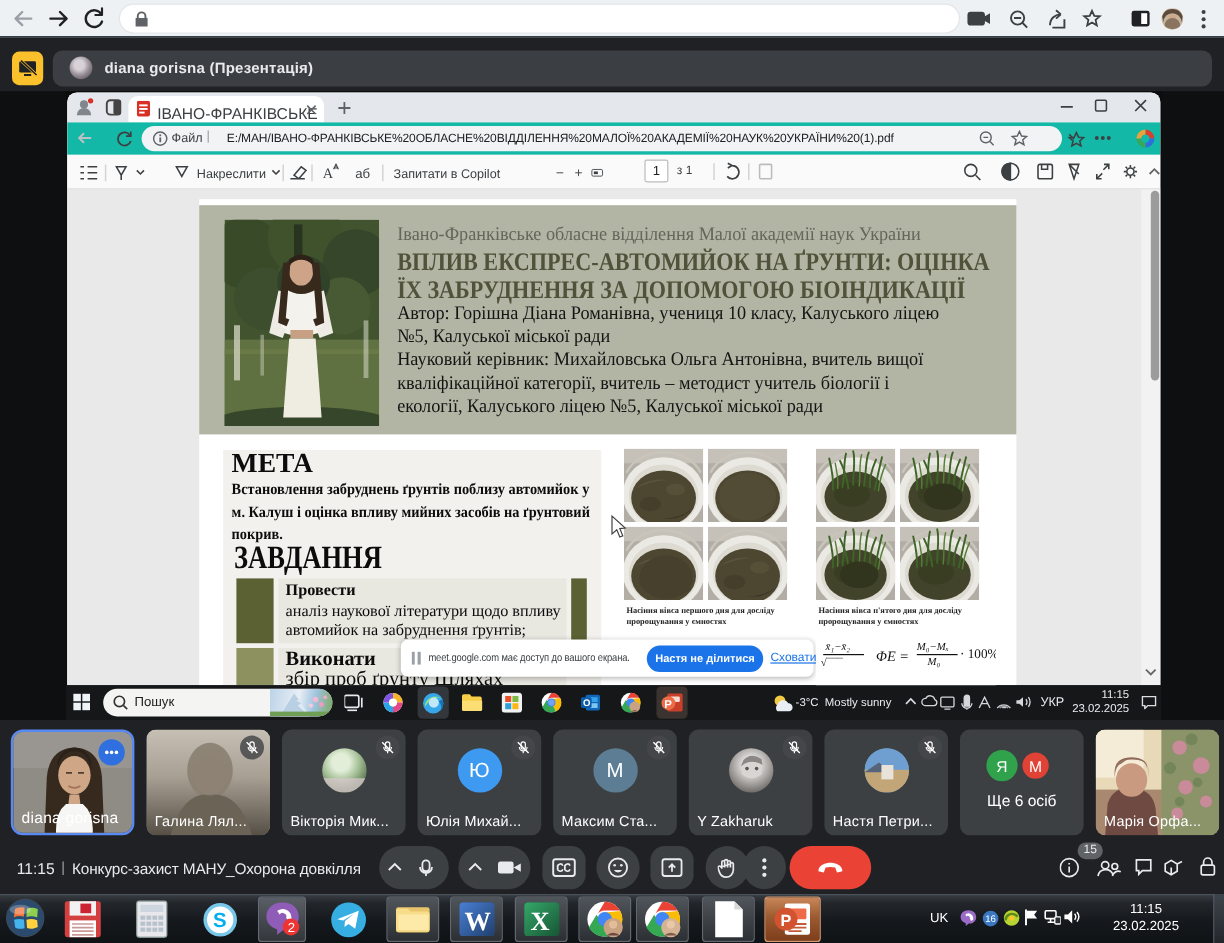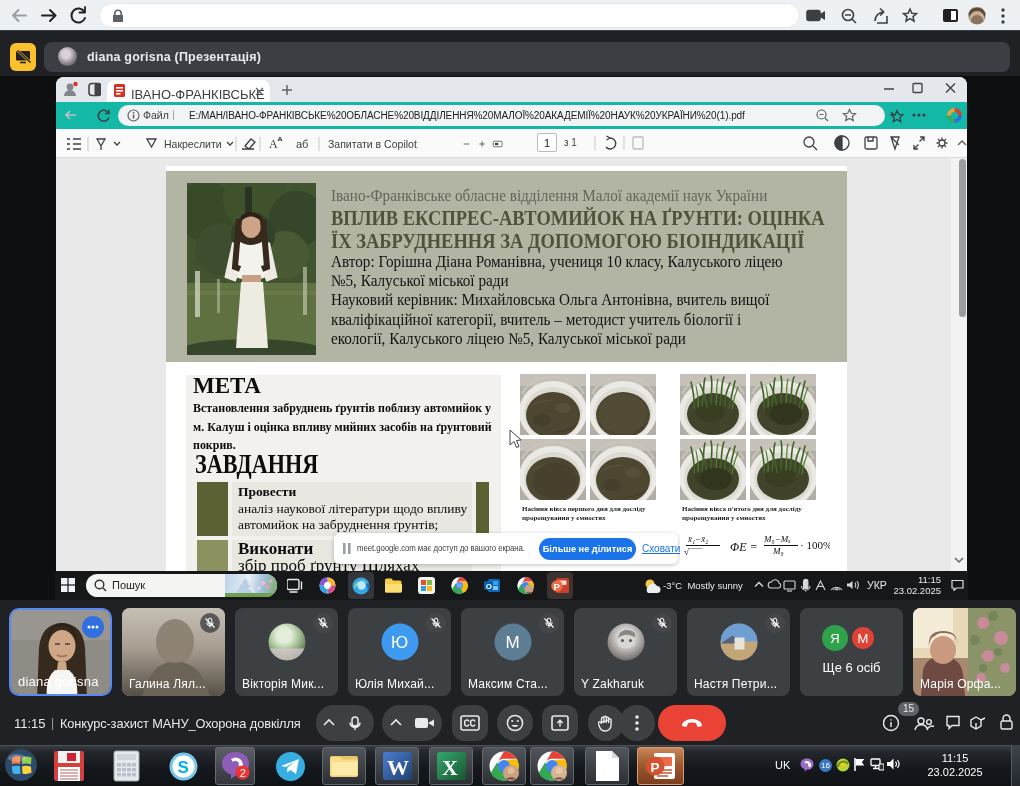--- a/index.html
+++ b/index.html
@@ -521,21 +521,21 @@
         </svg>
     </div>
   </div>
 
   <div class="abs" id="notif">
     <svg style="position:absolute;left:9px;top:10px" width="8" height="11" viewBox="0 0 8 11">
         <rect x="0" y="0" width="2.6" height="11" fill="#9aa0a6"></rect>
         <rect x="5" y="0" width="2.6" height="11" fill="#9aa0a6"></rect>
       </svg>
     <div class="txt">meet.google.com має доступ до вашого екрана.</div>
-    <div class="btn">Більше не ділитися</div>
+    <div class="btn">Настя не ділитися</div>
     <div class="hide">Сховати</div>
   </div>
   <div class="abs" id="formula">
     <div class="serif" style="position:absolute;left:8px;top:3px;font-size:9px;color:#111;font-style:italic;">x̄₁−x̄₂</div>
     <div style="position:absolute;left:6px;top:14px;width:34px;height:1px;background:#111;"></div>
     <div class="serif" style="position:absolute;left:4px;top:16px;font-size:9px;color:#111;">√¯¯¯</div>
     <div class="serif" style="position:absolute;left:50px;top:9px;font-size:12px;color:#111;font-style:italic;">ΦE =</div>
     <div class="serif" style="position:absolute;left:84px;top:3px;font-size:9px;color:#111;font-style:italic;">M₀−Mₓ</div>
     <div style="position:absolute;left:84px;top:14px;width:34px;height:1px;background:#111;"></div>
     <div class="serif" style="position:absolute;left:93px;top:15px;font-size:9px;color:#111;font-style:italic;">M₀</div>

